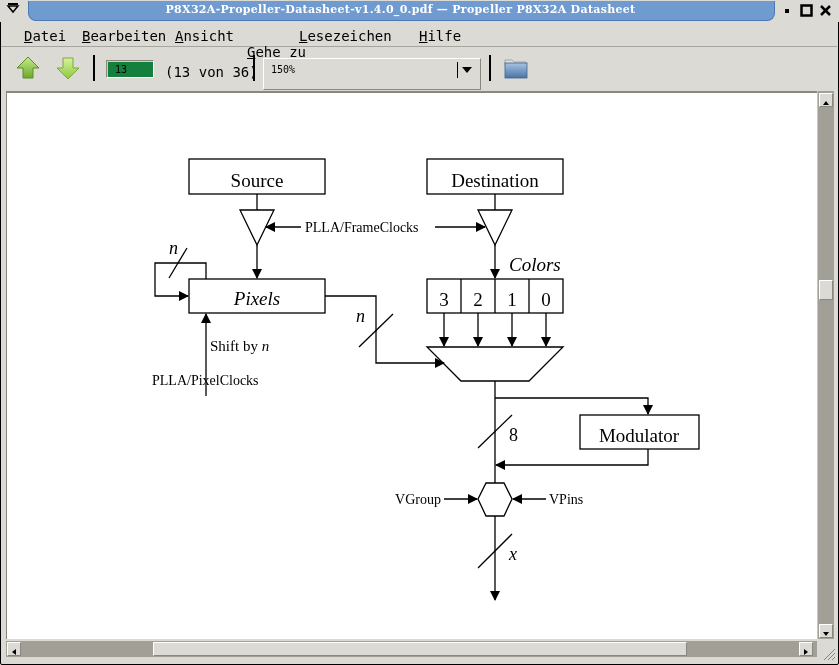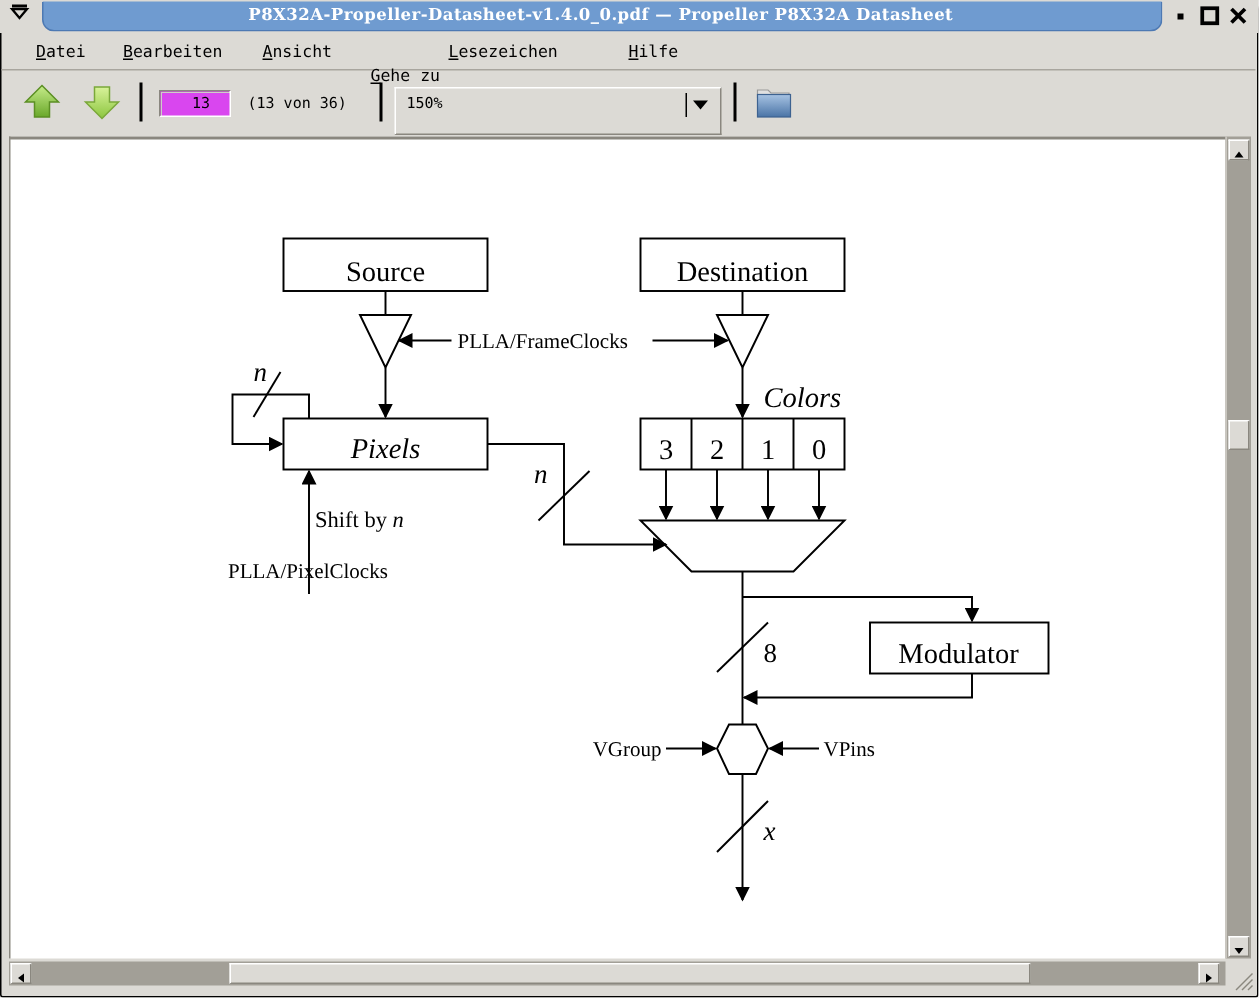--- a/index.html
+++ b/index.html
@@ -4,27 +4,27 @@
 <style>
   html, body { margin:0; padding:0; }
   body { width:839px; height:665px; background:#dcdad5; position:relative; overflow:hidden; font-family:"DejaVu Sans Mono","Liberation Mono",monospace; }
   .frame { position:absolute; left:0; top:0; width:837px; height:663px; border:1px solid #000; border-radius:6px 6px 2px 2px; background:#dcdad5; box-sizing:content-box; }
   .titlebar { position:absolute; left:0; top:0; width:839px; height:22px; background:#dcdad5;padding-left:46px; }
   .title-blue { position:absolute; left:28px; top:1px; width:745px; height:19px; background:#6f9bd0; border-radius:0 0 8px 8px; border:1px solid #4d79b3; border-top:none; }
   .title-text { position:absolute; left:28px; top:3px; width:745px; text-align:center; color:#fff; font-family:"DejaVu Serif","Liberation Serif",serif; font-size:11px; font-weight:bold; letter-spacing:0.3px; }
   .win-menu-btn { position:absolute; left:4px; top:2px; width:18px; height:17px; font-size:11px; line-height:17px; text-align:center; }
   .win-ctrl { position:absolute; top:3px; height:15px; width:15px; font-size:12px; line-height:15px; text-align:center; color:#000; font-family:"DejaVu Sans",sans-serif; font-weight:bold; }
   .menubar { position:absolute; left:1px; top:22px; width:836px; height:24px; border-bottom:1px solid #a8a59e; }
-  .menu-item { position:absolute; top:6px; font-size:11px; color:#000; }
+  .menu-item { position:absolute; top:6px; font-size:14px; color:#000; }
   .menu-item .u { text-decoration:underline; }
   .toolbar { position:absolute; left:1px; top:47px; width:836px; height:44px; }
   .tb-btn { position:absolute; top:8px; width:26px; height:26px; }
   .tb-sep { position:absolute; top:8px; width:2px; height:26px; background:#000; }
-  .page-input { position:absolute; left:106px; top:60px; width:48px; height:18px; background:#d946ef; border:1px solid #8a877f; border-right-color:#fff; border-bottom-color:#fff; box-shadow:inset 1px 1px 0 #cfcdc8; font-size:10px; padding-left:21px; box-sizing:border-box; line-height:17px; }
-  .page-count { position:absolute; left:165px; top:64px; font-size:10px; color:#000; }
+  .page-input { position:absolute; left:106px; top:60px; width:48px; height:18px; background:#15803d; border:1px solid #8a877f; border-right-color:#fff; border-bottom-color:#fff; box-shadow:inset 1px 1px 0 #cfcdc8; font-size:10px; padding-left:8px; box-sizing:border-box; line-height:17px; }
+  .page-count { position:absolute; left:165px; top:64px; font-size:14px; color:#000; }
   .zoom-select { position:absolute; left:263px; top:58px; width:218px; height:32px; border:1px solid #fff; border-right-color:#8a877f; border-bottom-color:#8a877f; box-sizing:border-box; background:#dcdad5; }
   .zoom-value { position:absolute; left:7px; top:5px; font-size:10px; }
   .zoom-divider { position:absolute; left:193px; top:3px; width:1px; height:16px; background:#000; }
   .zoom-arrow { position:absolute; left:198px; top:8px; width:0; height:0; border-left:5px solid transparent; border-right:5px solid transparent; border-top:6px solid #000; }
   .viewport { position:absolute; left:6px; top:91px; width:811px; height:548px; background:#fff; border-left:1px solid #8a877f; border-top:2px solid #8a877f; box-sizing:border-box; overflow:hidden; }
   .vscroll { position:absolute; left:817px; top:91px; width:16px; height:548px; background:#a29f97; border-left:1px solid #c9c6bf; }
   .hscroll { position:absolute; left:6px; top:641px; width:811px; height:16px; background:#dcdad5; }
   .sb-btn { position:absolute; width:14px; height:14px; background:#dcdad5; border:1px solid #fff; border-right-color:#8a877f; border-bottom-color:#8a877f; box-sizing:border-box; }
   .sb-thumb { position:absolute; background:#dcdad5; border:1px solid #fff; border-right-color:#8a877f; border-bottom-color:#8a877f; box-sizing:border-box; }
   .resize-grip { position:absolute; left:820px; top:645px; width:16px; height:16px; }

